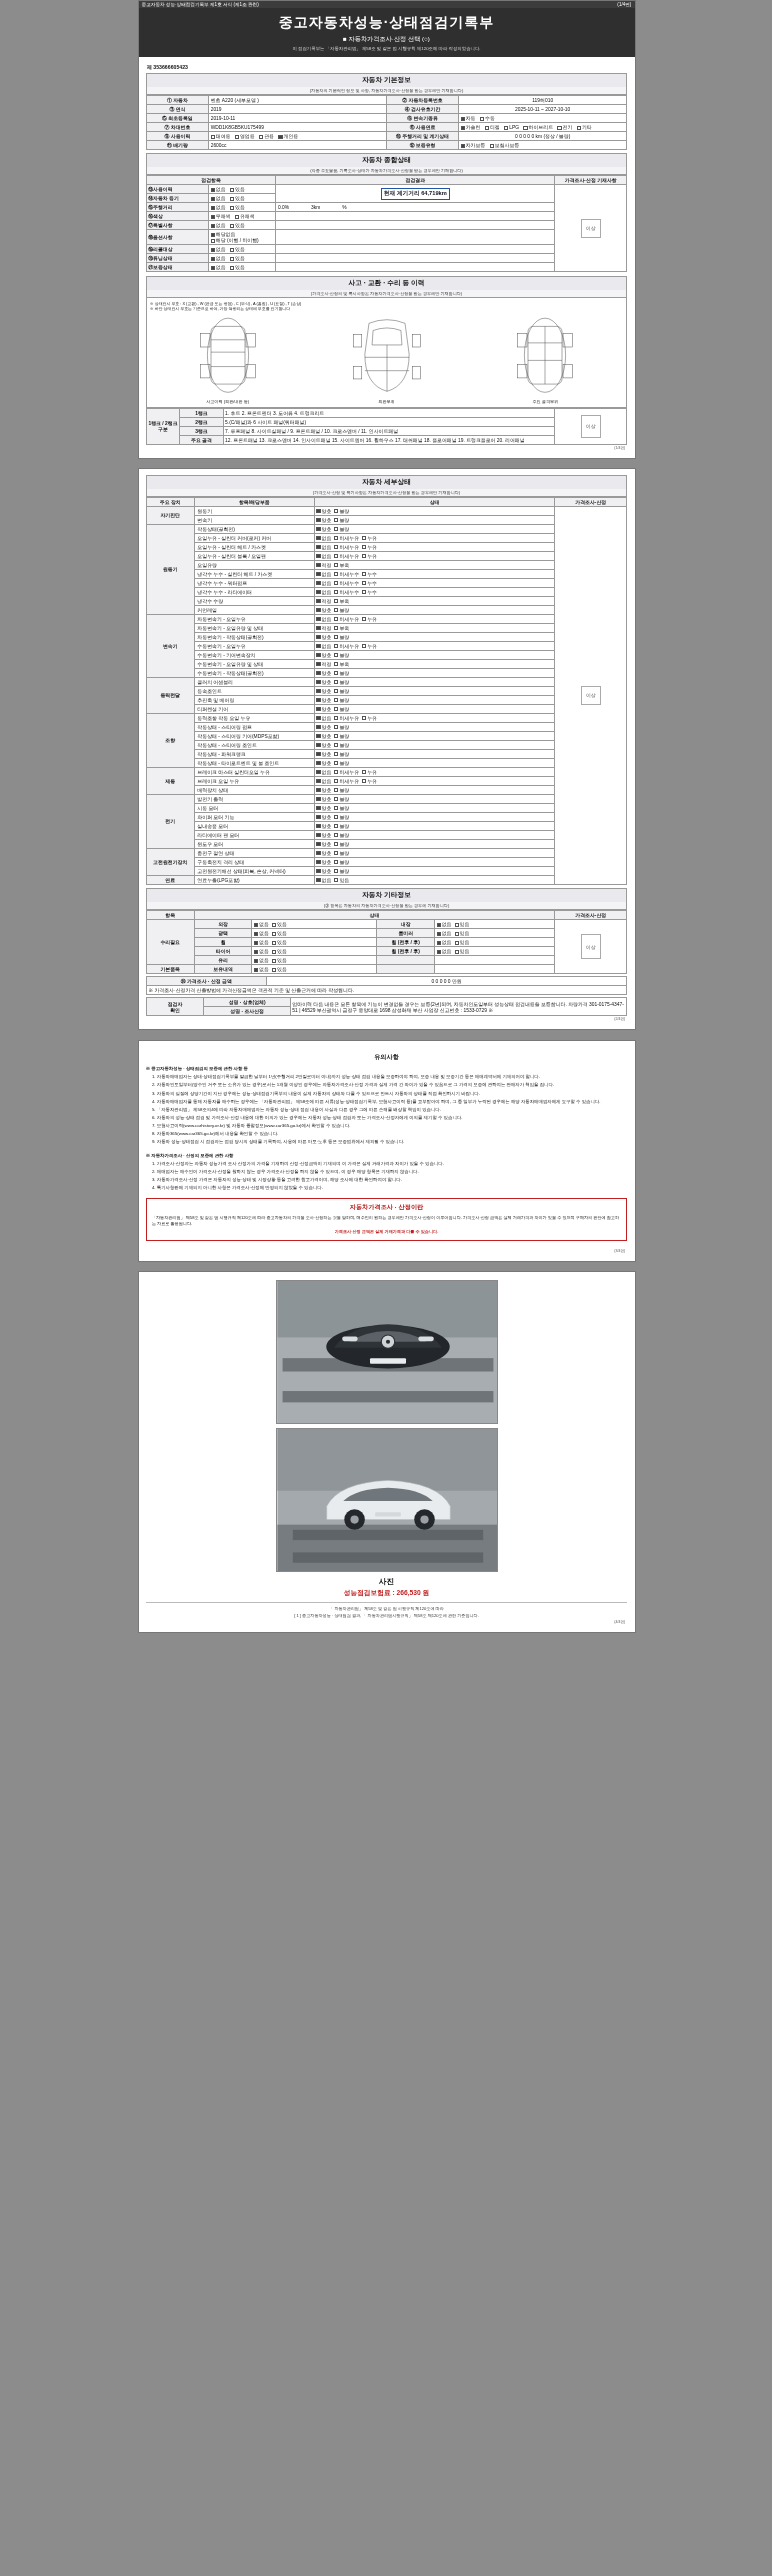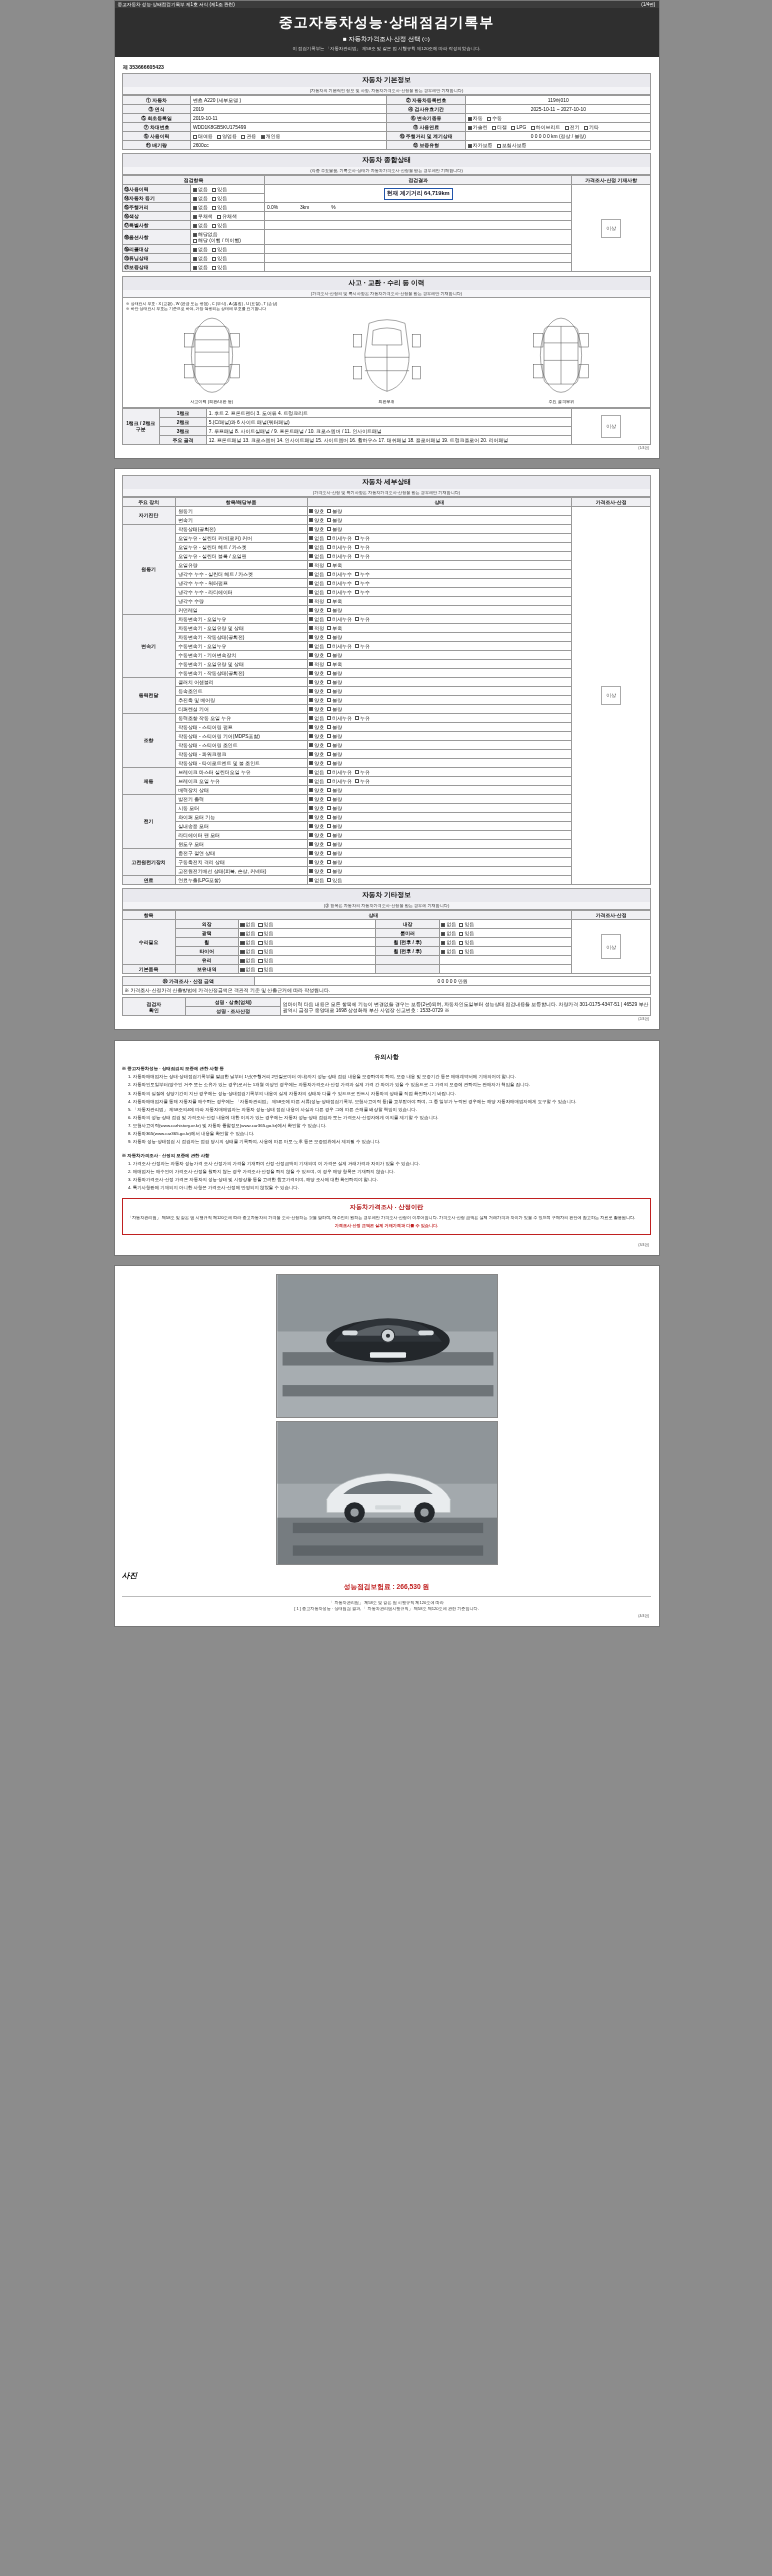--- a/index.html
+++ b/index.html
@@ -5,21 +5,21 @@
   * { box-sizing: border-box; }
   html, body { margin:0; padding:0; }
   body {
     width:773px;
     background:#8c8c8c;
     font-family:"Liberation Sans", sans-serif;
     font-size:5.7px;
     color:#111;
   }
   .page {
-    width:546px;
+    width:498px;
     margin:0 auto 9.3px auto;
     background:#ffffff;
     border:0.5px solid #777;
     padding:0;
   }
   .page-inner { padding:5.2px 7.2px 7.2px 7.2px; }
   .topbar {
     background:#3c3c3c; color:#fff; font-size:4.6px; padding:1px 3.1px;
     display:flex; justify-content:space-between;
   }
@@ -66,21 +66,21 @@
   .notice p { font-size:4.4px; line-height:1.5; margin:1.5px 0; }
   .notice .indent { padding-left:6.2px; }
   .redbox { border:1px solid #c02020; padding:4.1px 5.2px; margin:6.2px 0; }
   .redbox .ttl { text-align:center; font-weight:bold; font-size:6.2px;
                  background:#fff; color:#b01010; margin-bottom:2.6px; }
   .redbox p { font-size:4.1px; line-height:1.5; }
   .red { color:#c02020; }
   .photo-title { text-align:center; font-size:7.2px; font-weight:bold; padding:5.2px 0 3.1px; }
   .photo { width:222px; height:144px; margin:3.1px auto; border:0.5px solid #888;
            position:relative; overflow:hidden; }
-  .sign-title { text-align:left; font-size:7.7px; font-weight:bold; margin:5.2px 0 2.1px;font-style:italic; }
+  .sign-title { text-align:center; font-size:7.7px; font-weight:bold; margin:5.2px 0 2.1px; }
   .fee { text-align:center; font-size:6.7px; font-weight:bold; color:#c02020; margin-bottom:4.1px; }
   .footnote { text-align:center; font-size:4.1px; color:#333; line-height:1.6;
               border-top:0.5px solid #bbb; padding-top:3.1px; }
   .in { font-size:4.6px; }
 </style>
 </head>
 <body>
 
 <div class="page">
   <div class="topbar">

